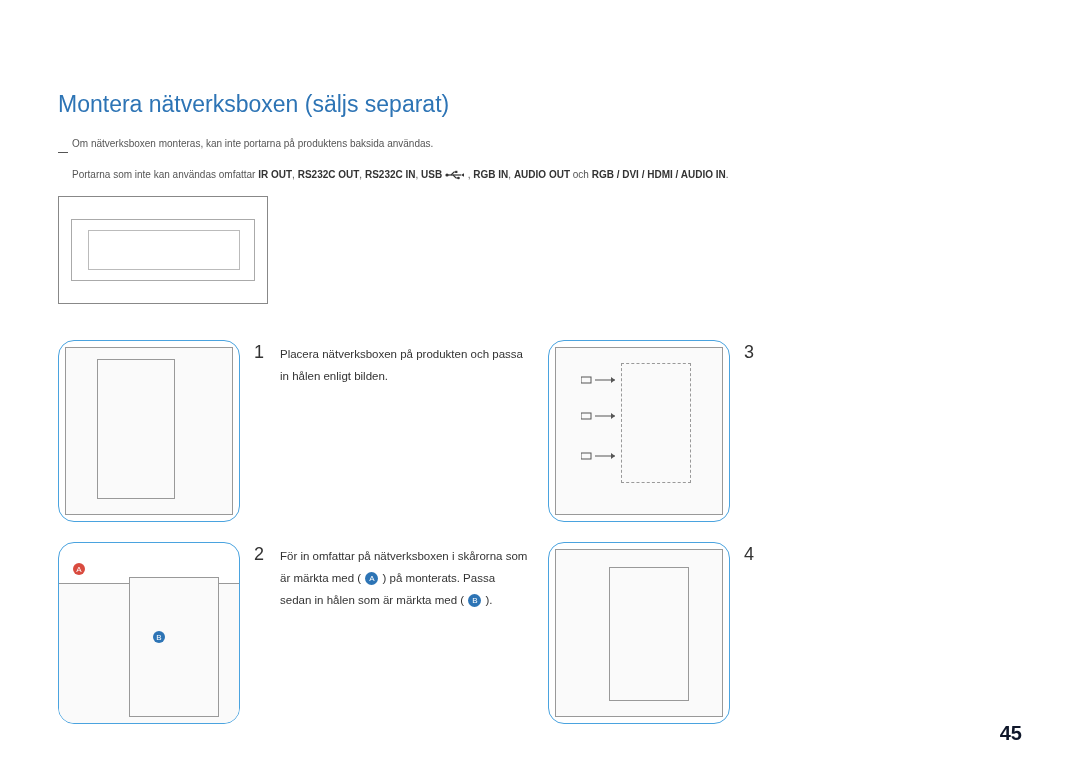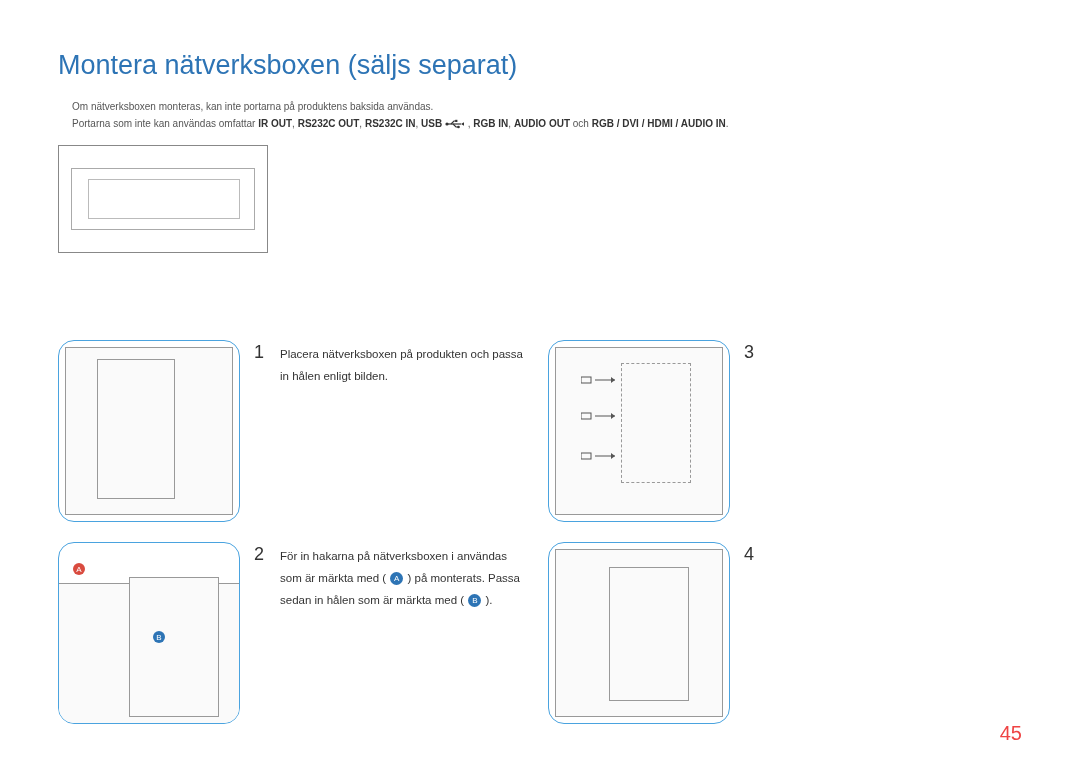--- a/index.html
+++ b/index.html
@@ -8,39 +8,40 @@
     background: #ffffff;
     color: #333;
     width: 1080px;
     height: 763px;
     position: relative;
     padding: 50px 58px 30px 58px;
   }
   h1 {
     color: #2d74b5;
     font-weight: 400;
-    font-size: 27px;
+    font-size: 23px;
     margin-bottom: 18px;
+    margin-top: 41px;
   }
   .note-dash {
     position: absolute;
     left: 58px;
     top: 152px;
     width: 10px;
     height: 1px;
     background: #555;
   }
   .note {
     font-size: 10px;
     color: #555;
     line-height: 1.5;
     margin-bottom: 14px;
     padding-left: 14px;
   }
-  .note .row2 { margin-top: 2px; }
+  .note .row2 { margin-top: 16px; }
   .note b { font-weight: 700; color: #333; }
   .wide-diagram {
     width: 210px;
     height: 108px;
     border: 1px solid #888;
     background: #fff;
     margin-left: 0px;
     position: relative;
   }
   .wide-diagram .inner {
@@ -114,22 +115,22 @@
     color: #fff;
     font-size: 8px;
     vertical-align: middle;
     margin: 0 1px;
   }
   .pagenum {
     position: absolute;
     bottom: 18px;
     right: 58px;
     font-size: 20px;
-    color: #ef4444;
-    font-weight: 400;
+    color: #0f172a;
+    font-weight: 700;
   }
   .usb-icon {
     display: inline-block;
     vertical-align: middle;
   }
   .thumb .mark {
     position: absolute;
     width: 12px; height: 12px;
     border-radius: 50%;
     background: #2d74b5;
@@ -223,21 +224,21 @@
     <div class="cell">
       <div class="thumb thumb2">
         <div class="panel outer"></div>
         <div class="panel box"></div>
         <div class="mark red" style="left:14px;top:20px">A</div>
         <div class="mark" style="left:94px;top:88px">B</div>
       </div>
       <div class="textcol">
         <div class="stepnum">2</div>
         <div class="steptext">
-          <span>För in hakarna på nätverksboxen i användas som är märkta med (</span>
+          <span>För in omfattar på nätverksboxen i skårorna som är märkta med (</span>
           <span class="badge">A</span>
           <span>) på monterats. Passa sedan in hålen som är märkta med (</span>
           <span class="badge">B</span>
           <span>).</span>
         </div>
       </div>
     </div>
 
     <div class="cell">
       <div class="thumb thumb4">

